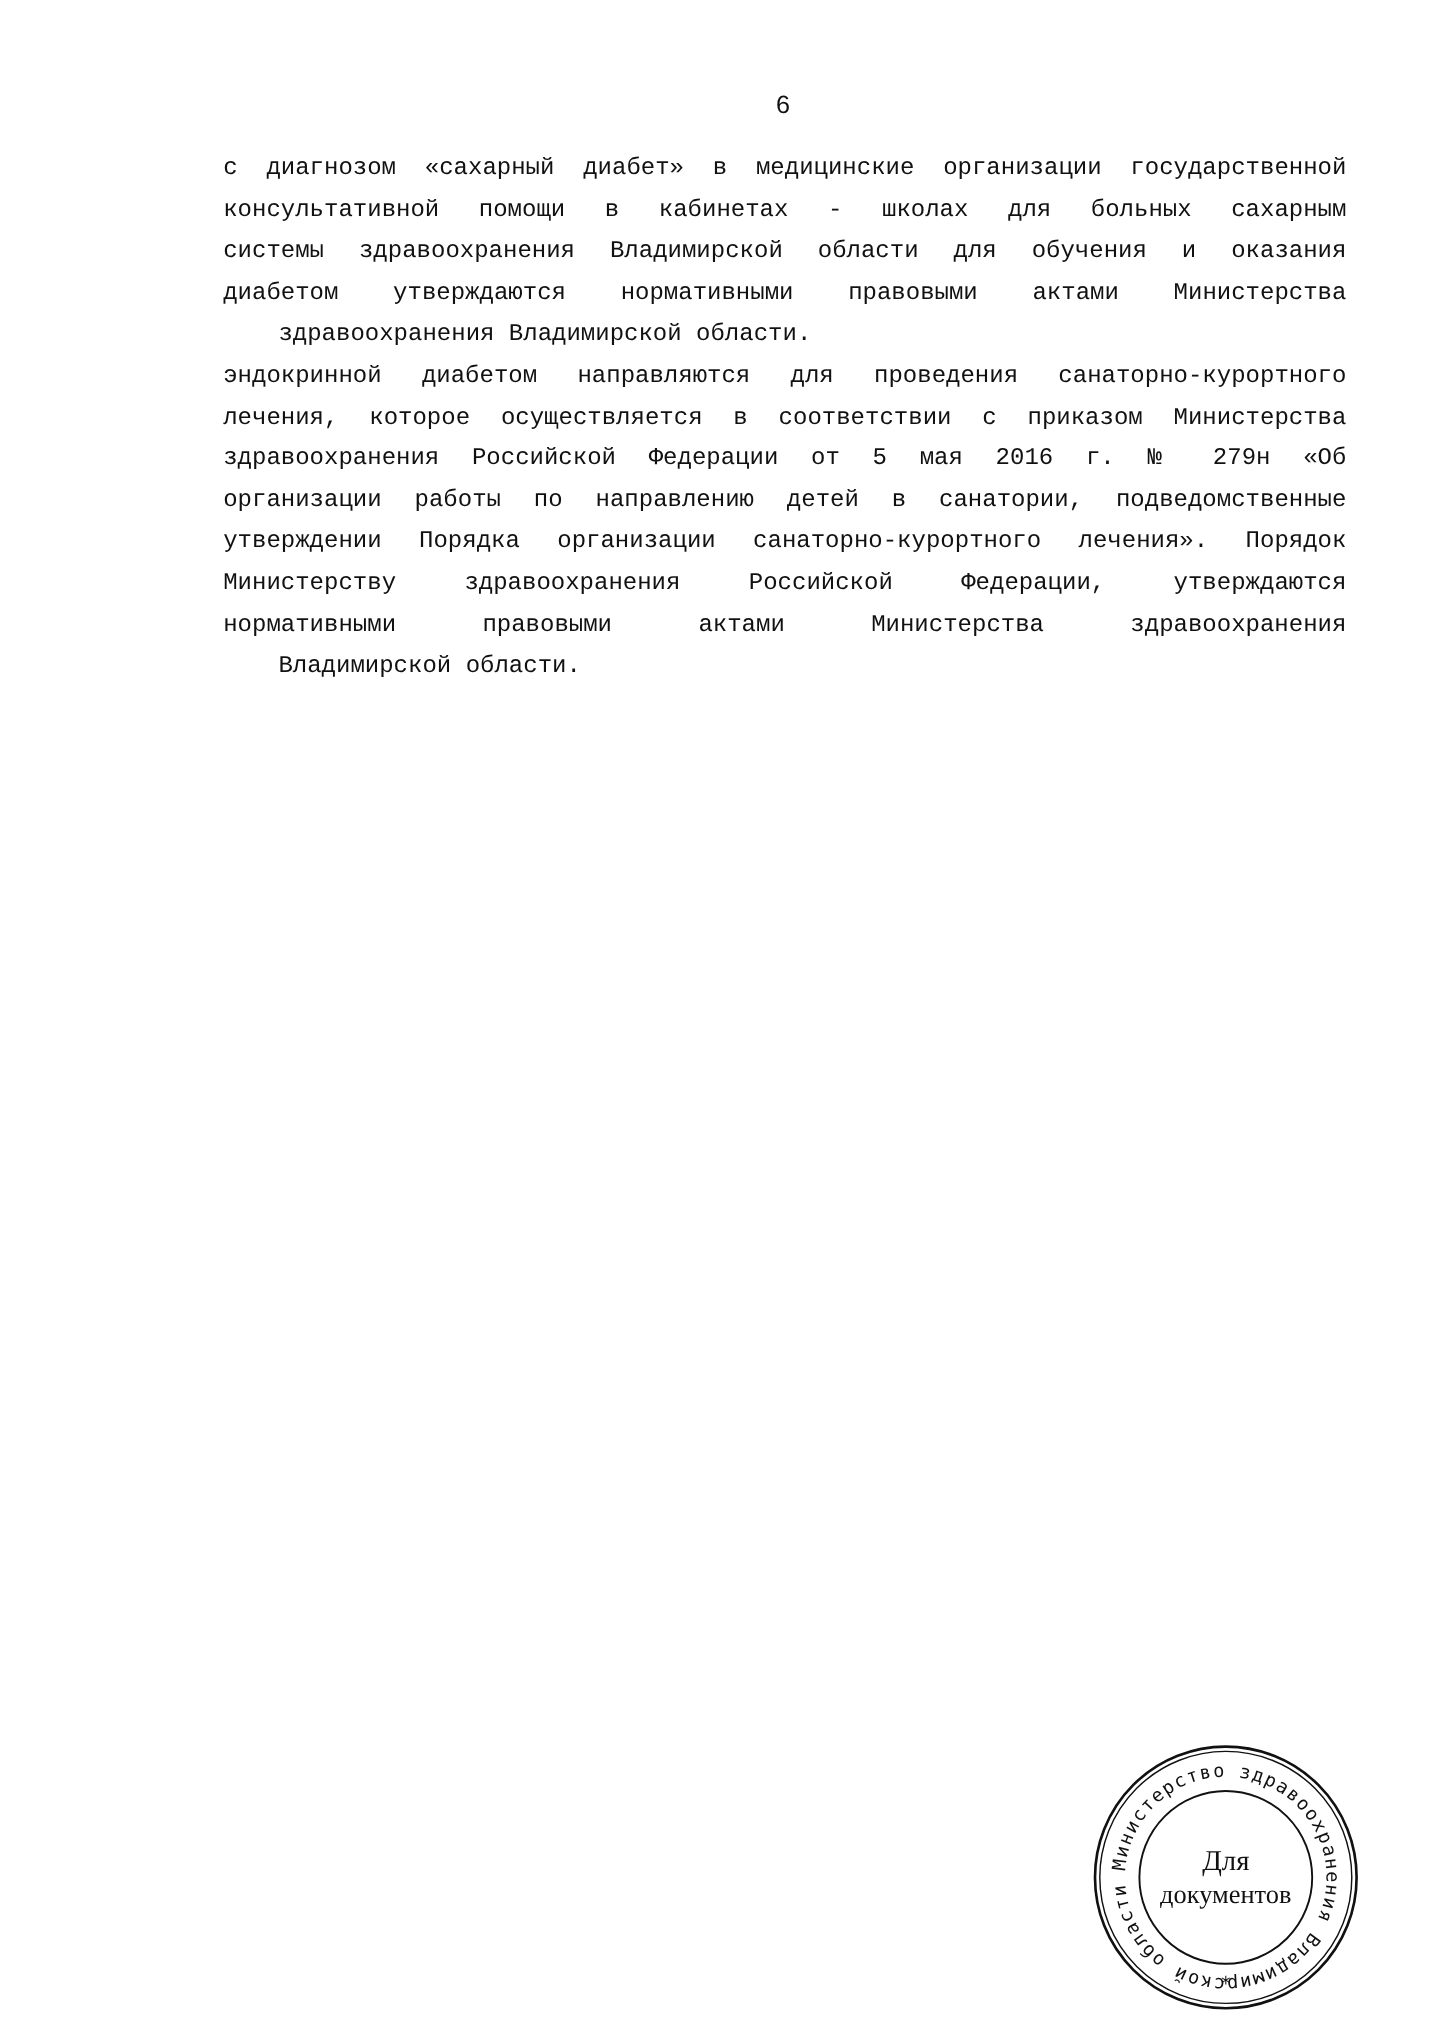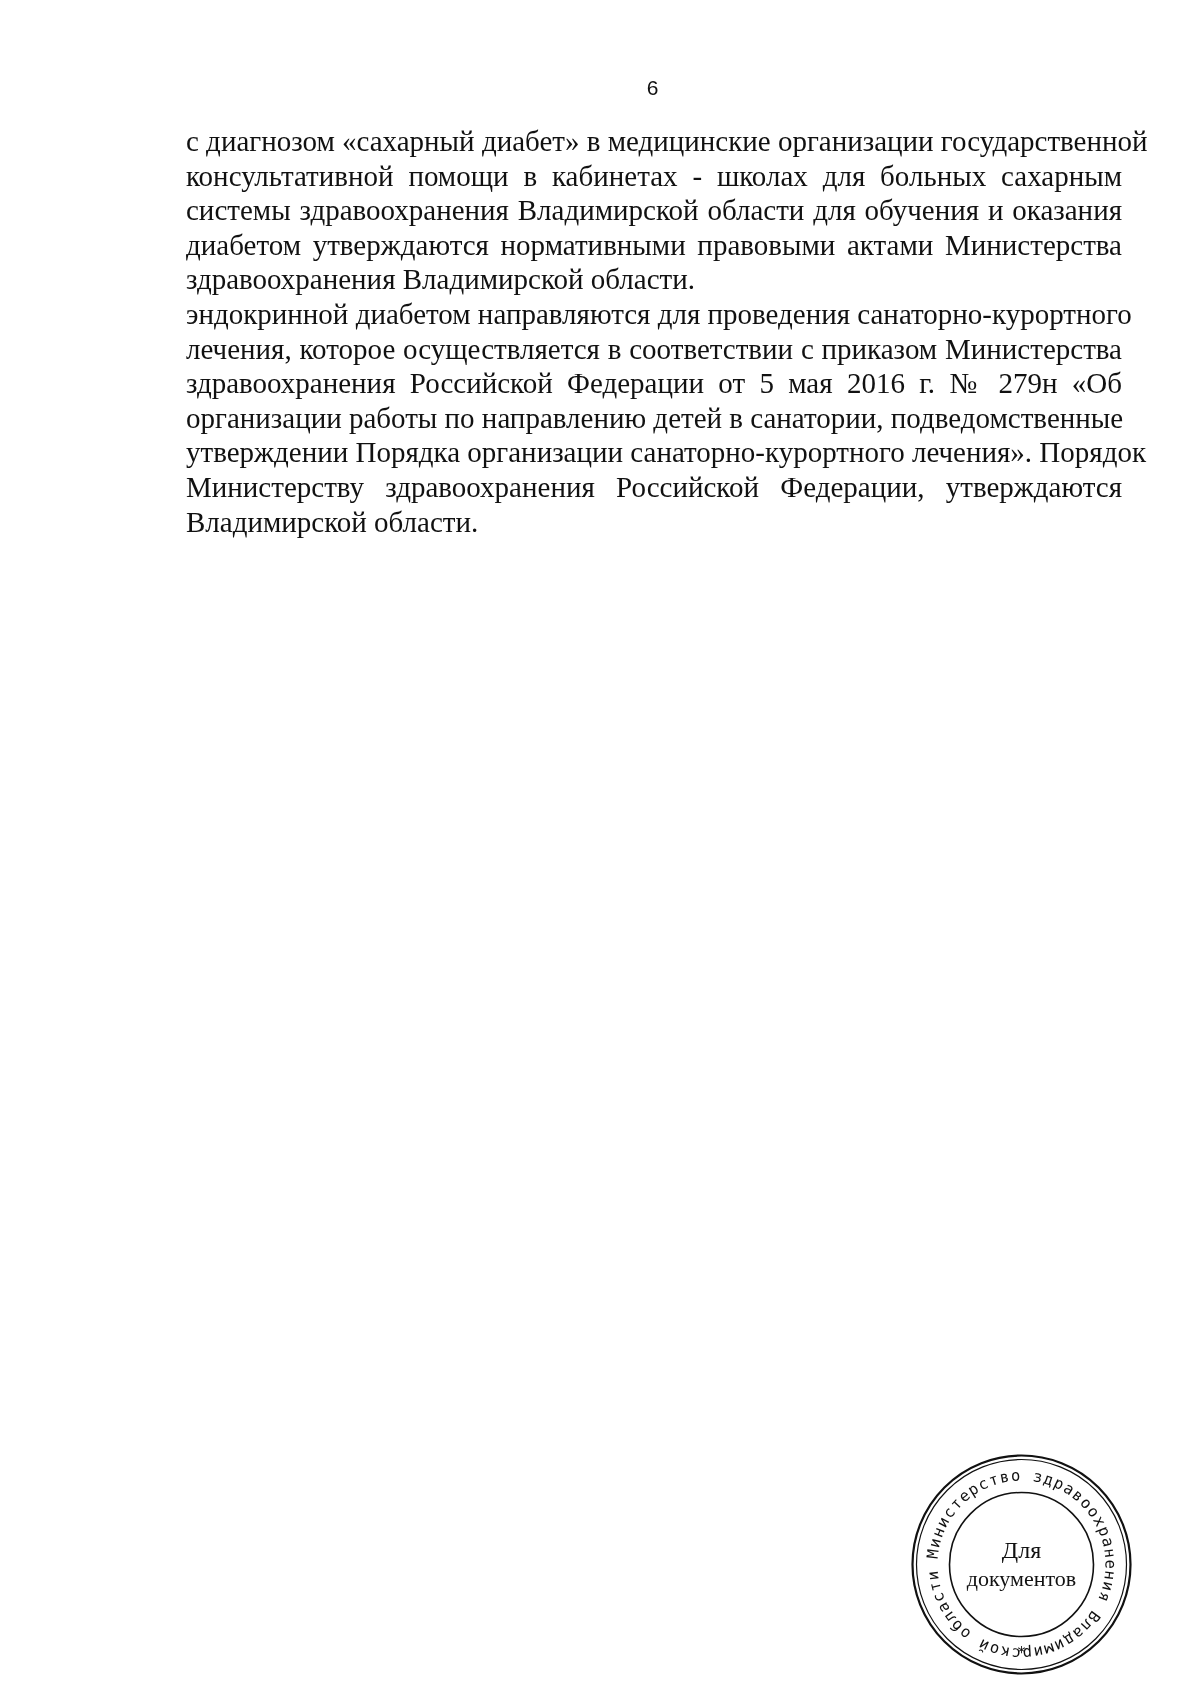--- a/index.html
+++ b/index.html
@@ -8,24 +8,24 @@
     position: absolute; left: 0; top: 0; width: 1200px; height: 1702px;
     background: #ffffff; color: #111111;
     font-family: "Liberation Serif", "DejaVu Serif", serif;
   }
   .page-number {
     position: absolute; top: 76px; left: 0; width: 1305px; text-align: center;
     font-size: 21px; font-family: "Liberation Sans", "DejaVu Sans", sans-serif;
   }
   .body-text {
     position: absolute; left: 186px; top: 124px; width: 936px;
-    font-size: 29px; line-height: 34.6px;
+    font-size: 20px; line-height: 34.6px; font-family: Liberation Mono, monospace;
   }
   .line { display: block; white-space: nowrap; text-align: justify; text-align-last: justify; height: 34.6px; }
-  .line.last { text-align-last: left; text-align: center; }
+  .line.last { text-align-last: left; text-align: center; margin-left: 46px; }
   .line.indent { padding-left: 81px; }
   .stamp {
     position: absolute; left: 909px; top: 1452px; width: 225px; height: 225px;
   }
   .stamp svg { width: 100%; height: 100%; display: block; }
 </style>
 </head>
 <body>
 
 <div class="page">
@@ -40,20 +40,21 @@
       <span class="line">диабетом утверждаются нормативными правовыми актами Министерства</span>
       <span class="line last">здравоохранения Владимирской области.</span>
     </div>
     <div>
       <span class="line">эндокринной диабетом направляются для проведения санаторно-курортного</span>
       <span class="line">лечения, которое осуществляется в соответствии с приказом Министерства</span>
       <span class="line">здравоохранения Российской Федерации от 5 мая 2016 г. № 279н «Об</span>
       <span class="line">организации работы по направлению детей в санатории, подведомственные</span>
       <span class="line">утверждении Порядка организации санаторно-курортного лечения». Порядок</span>
       <span class="line">Министерству здравоохранения Российской Федерации, утверждаются</span>
+      <span class="line">нормативными правовыми актами Министерства здравоохранения</span>
       <span class="line last">Владимирской области.</span>
     </div>
   </div>
 
   <div class="stamp">
     <svg viewBox="0 0 225 225" xmlns="http://www.w3.org/2000/svg">
       <defs>
         <path id="ringPath" d="M 112.5,112.5 m -84,0 a 84,84 0 1,1 168,0 a 84,84 0 1,1 -168,0"></path>
       </defs>
       <circle cx="112.5" cy="112.5" r="109" fill="none" stroke="#111" stroke-width="2.2"></circle>

